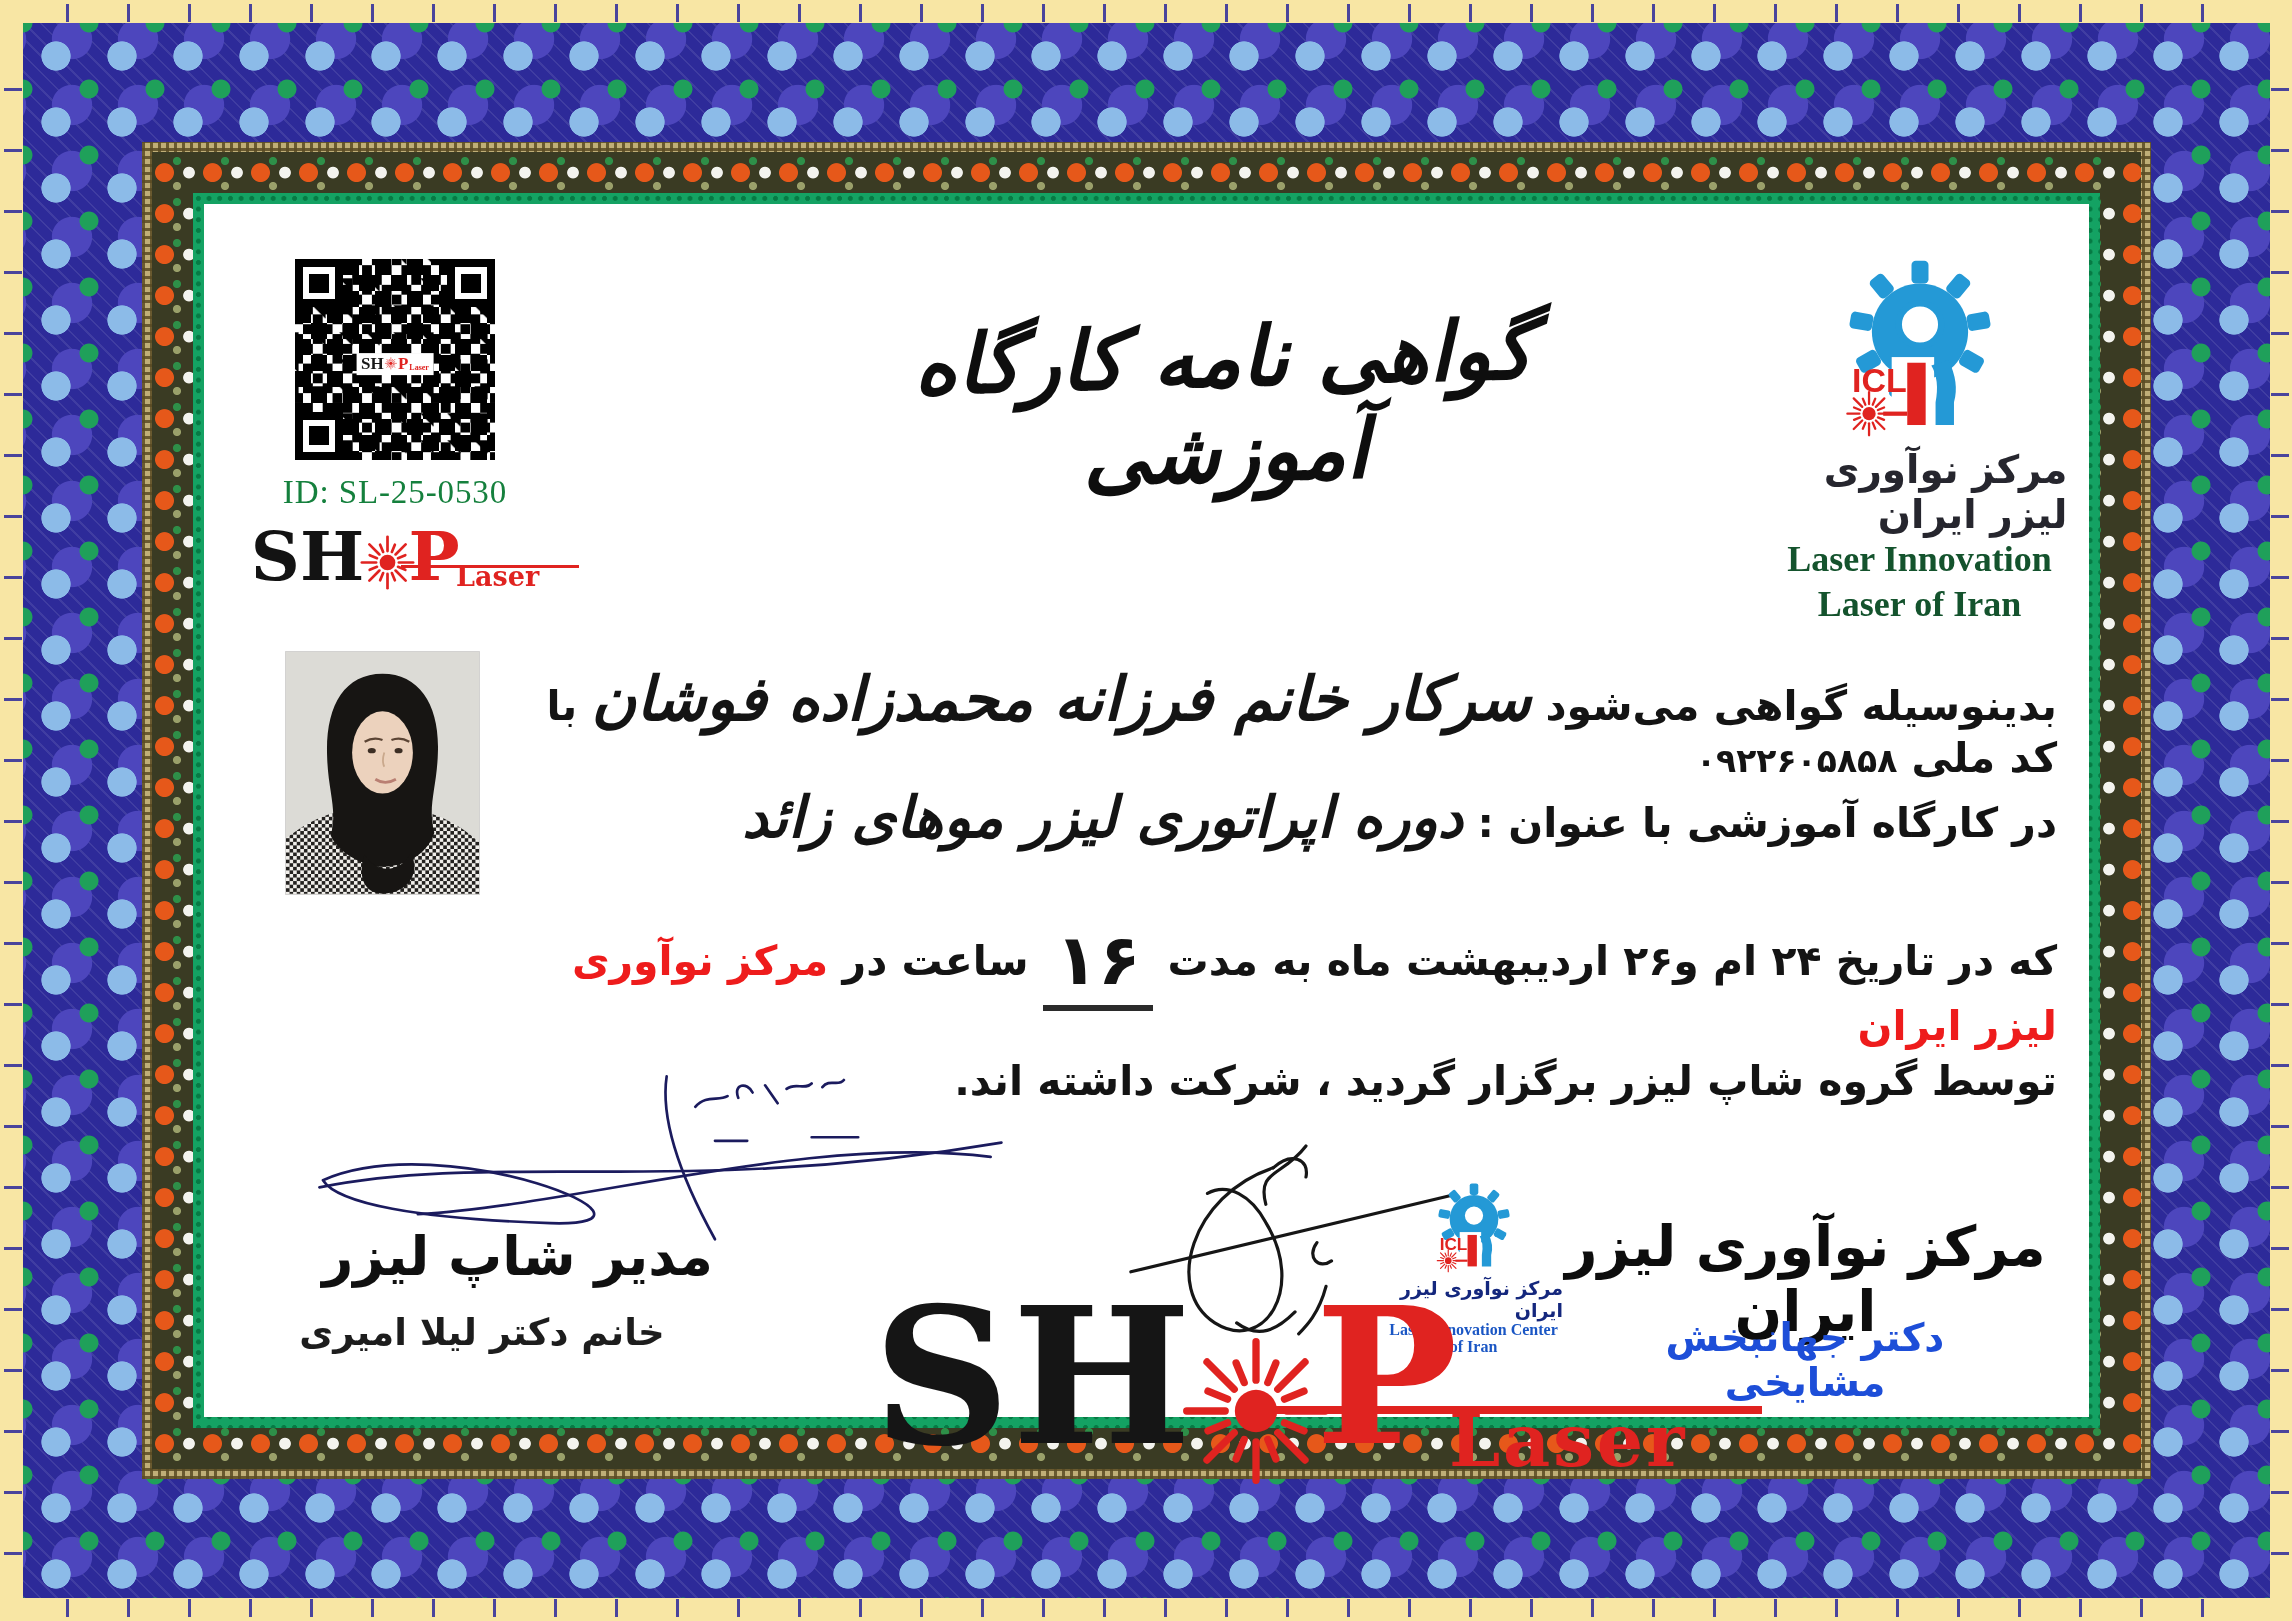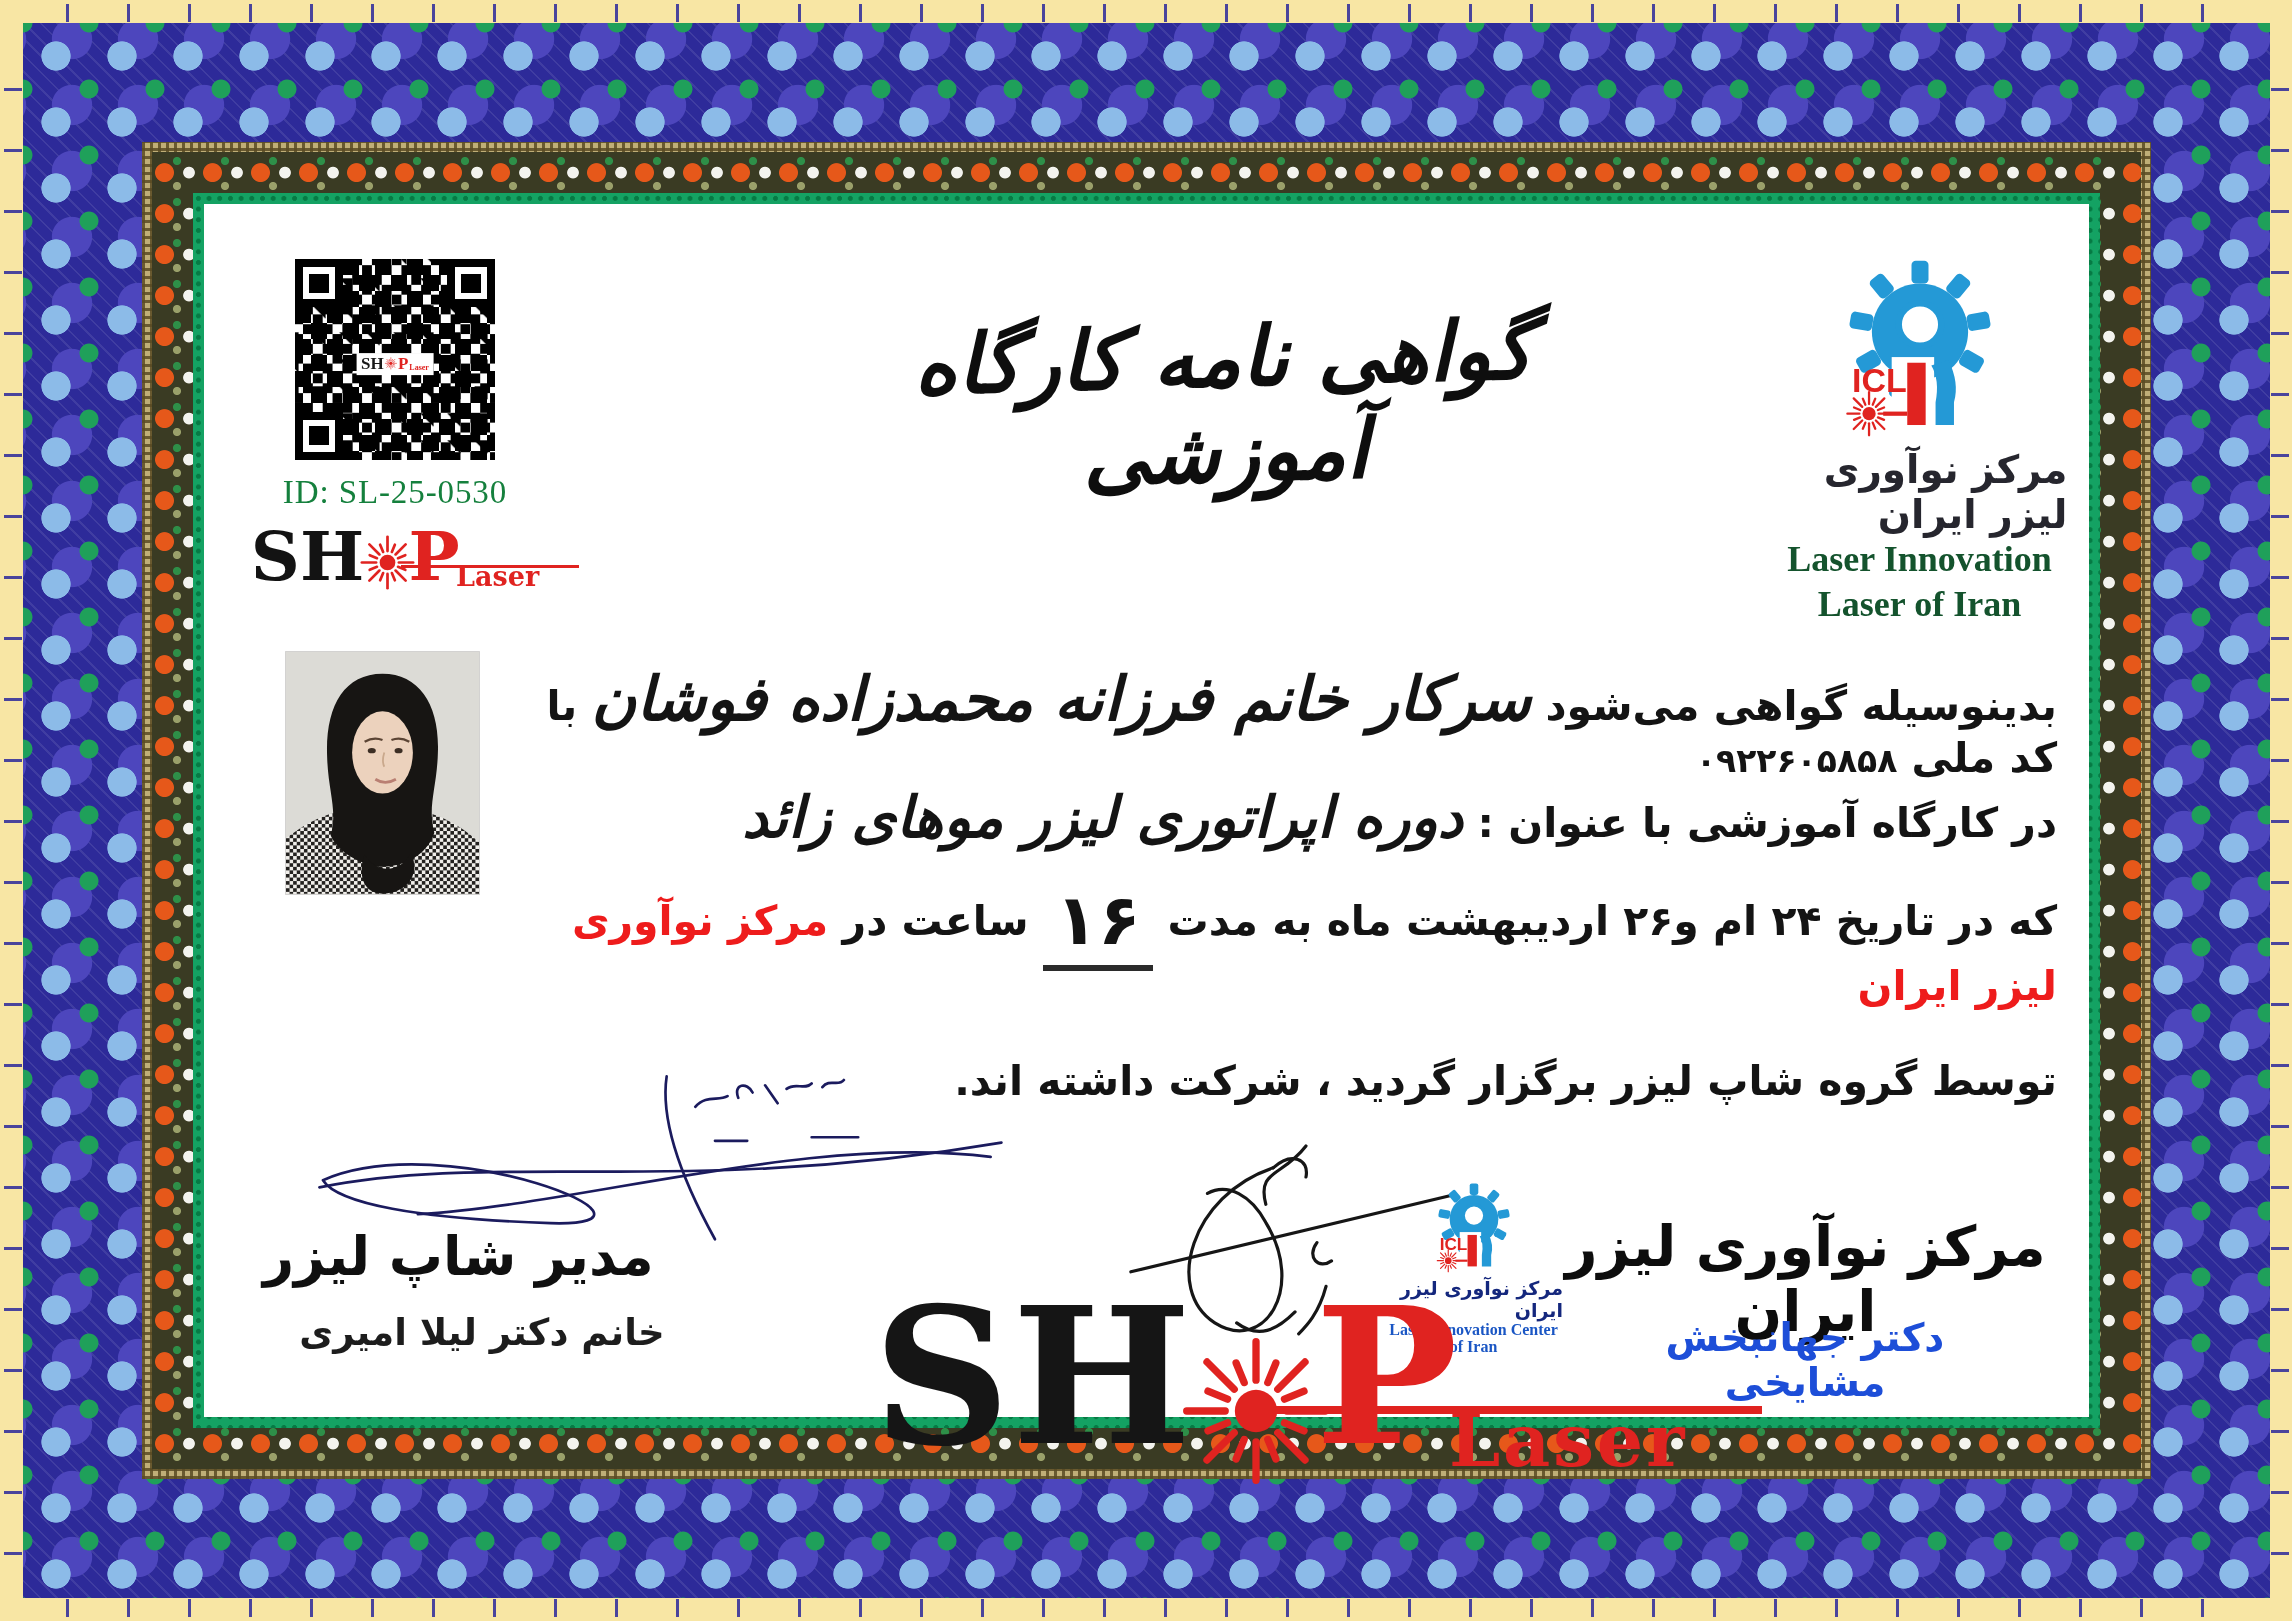--- a/index.html
+++ b/index.html
@@ -81,28 +81,28 @@
      box-shadow:0 0 0 0.9px #cfcecc;}
   
   .line{position:absolute;right:32px;left:304px;direction:rtl;text-align:right;
      font:700 41px "DejaVu Sans",sans-serif;color:#141414;}
   .line .callig{font-style:italic;font-weight:700;}
   .l1{top:459px;}
   .l1 .name{font-size:61px;}
   .l1 .code{font-size:33px;letter-spacing:1.8px;}
   .l2{top:580px;}
   .l2 .course{font-size:57px;}
-  .l3{top:676px;}
+  .l3{top:716px;}
   .l3 .hours{display:inline-block;font-size:70px;line-height:.9;padding:0 12.5px 12.5px;
       border-bottom:6.3px solid #2b2b2b;transform:translateY(9px);}
   .l3 .red{color:var(--red-text);}
   .l4{top:853px;}
   
   .sig-left{position:absolute;left:106px;top:867px;width:699px;height:179px;color:#1b1b5e;}
-  .role-left{position:absolute;left:59px;top:1021px;width:430px;text-align:left;direction:rtl;
+  .role-left{position:absolute;left:79px;top:1021px;width:430px;text-align:right;direction:rtl;
      font:900 54px "DejaVu Sans",sans-serif;color:#101010;}
   .name-left{position:absolute;left:63px;top:1107px;width:430px;text-align:center;direction:rtl;
      font:600 37px "DejaVu Sans",sans-serif;color:#1d1d1d;}
   .sig-right{position:absolute;left:922px;top:931px;width:349px;height:228px;color:#161616;}
   .org-small{position:absolute;left:1180px;top:978px;width:179px;display:flex;flex-direction:column;align-items:center;z-index:3;}
   .org-small .fa{font:700 19px "DejaVu Sans",sans-serif;color:#14277d;direction:rtl;margin-top:1.8px;}
   .org-small .en{font:700 16px "Liberation Serif","DejaVu Serif",serif;color:var(--blue-en);text-align:center;line-height:1.1;}
   .org-right{position:absolute;left:1333px;top:1010px;width:537px;text-align:center;direction:rtl;
      font:900 56px "DejaVu Sans",sans-serif;color:#0d0d0d;}
   .name-right{position:absolute;left:1386px;top:1111px;width:430px;text-align:center;direction:rtl;

